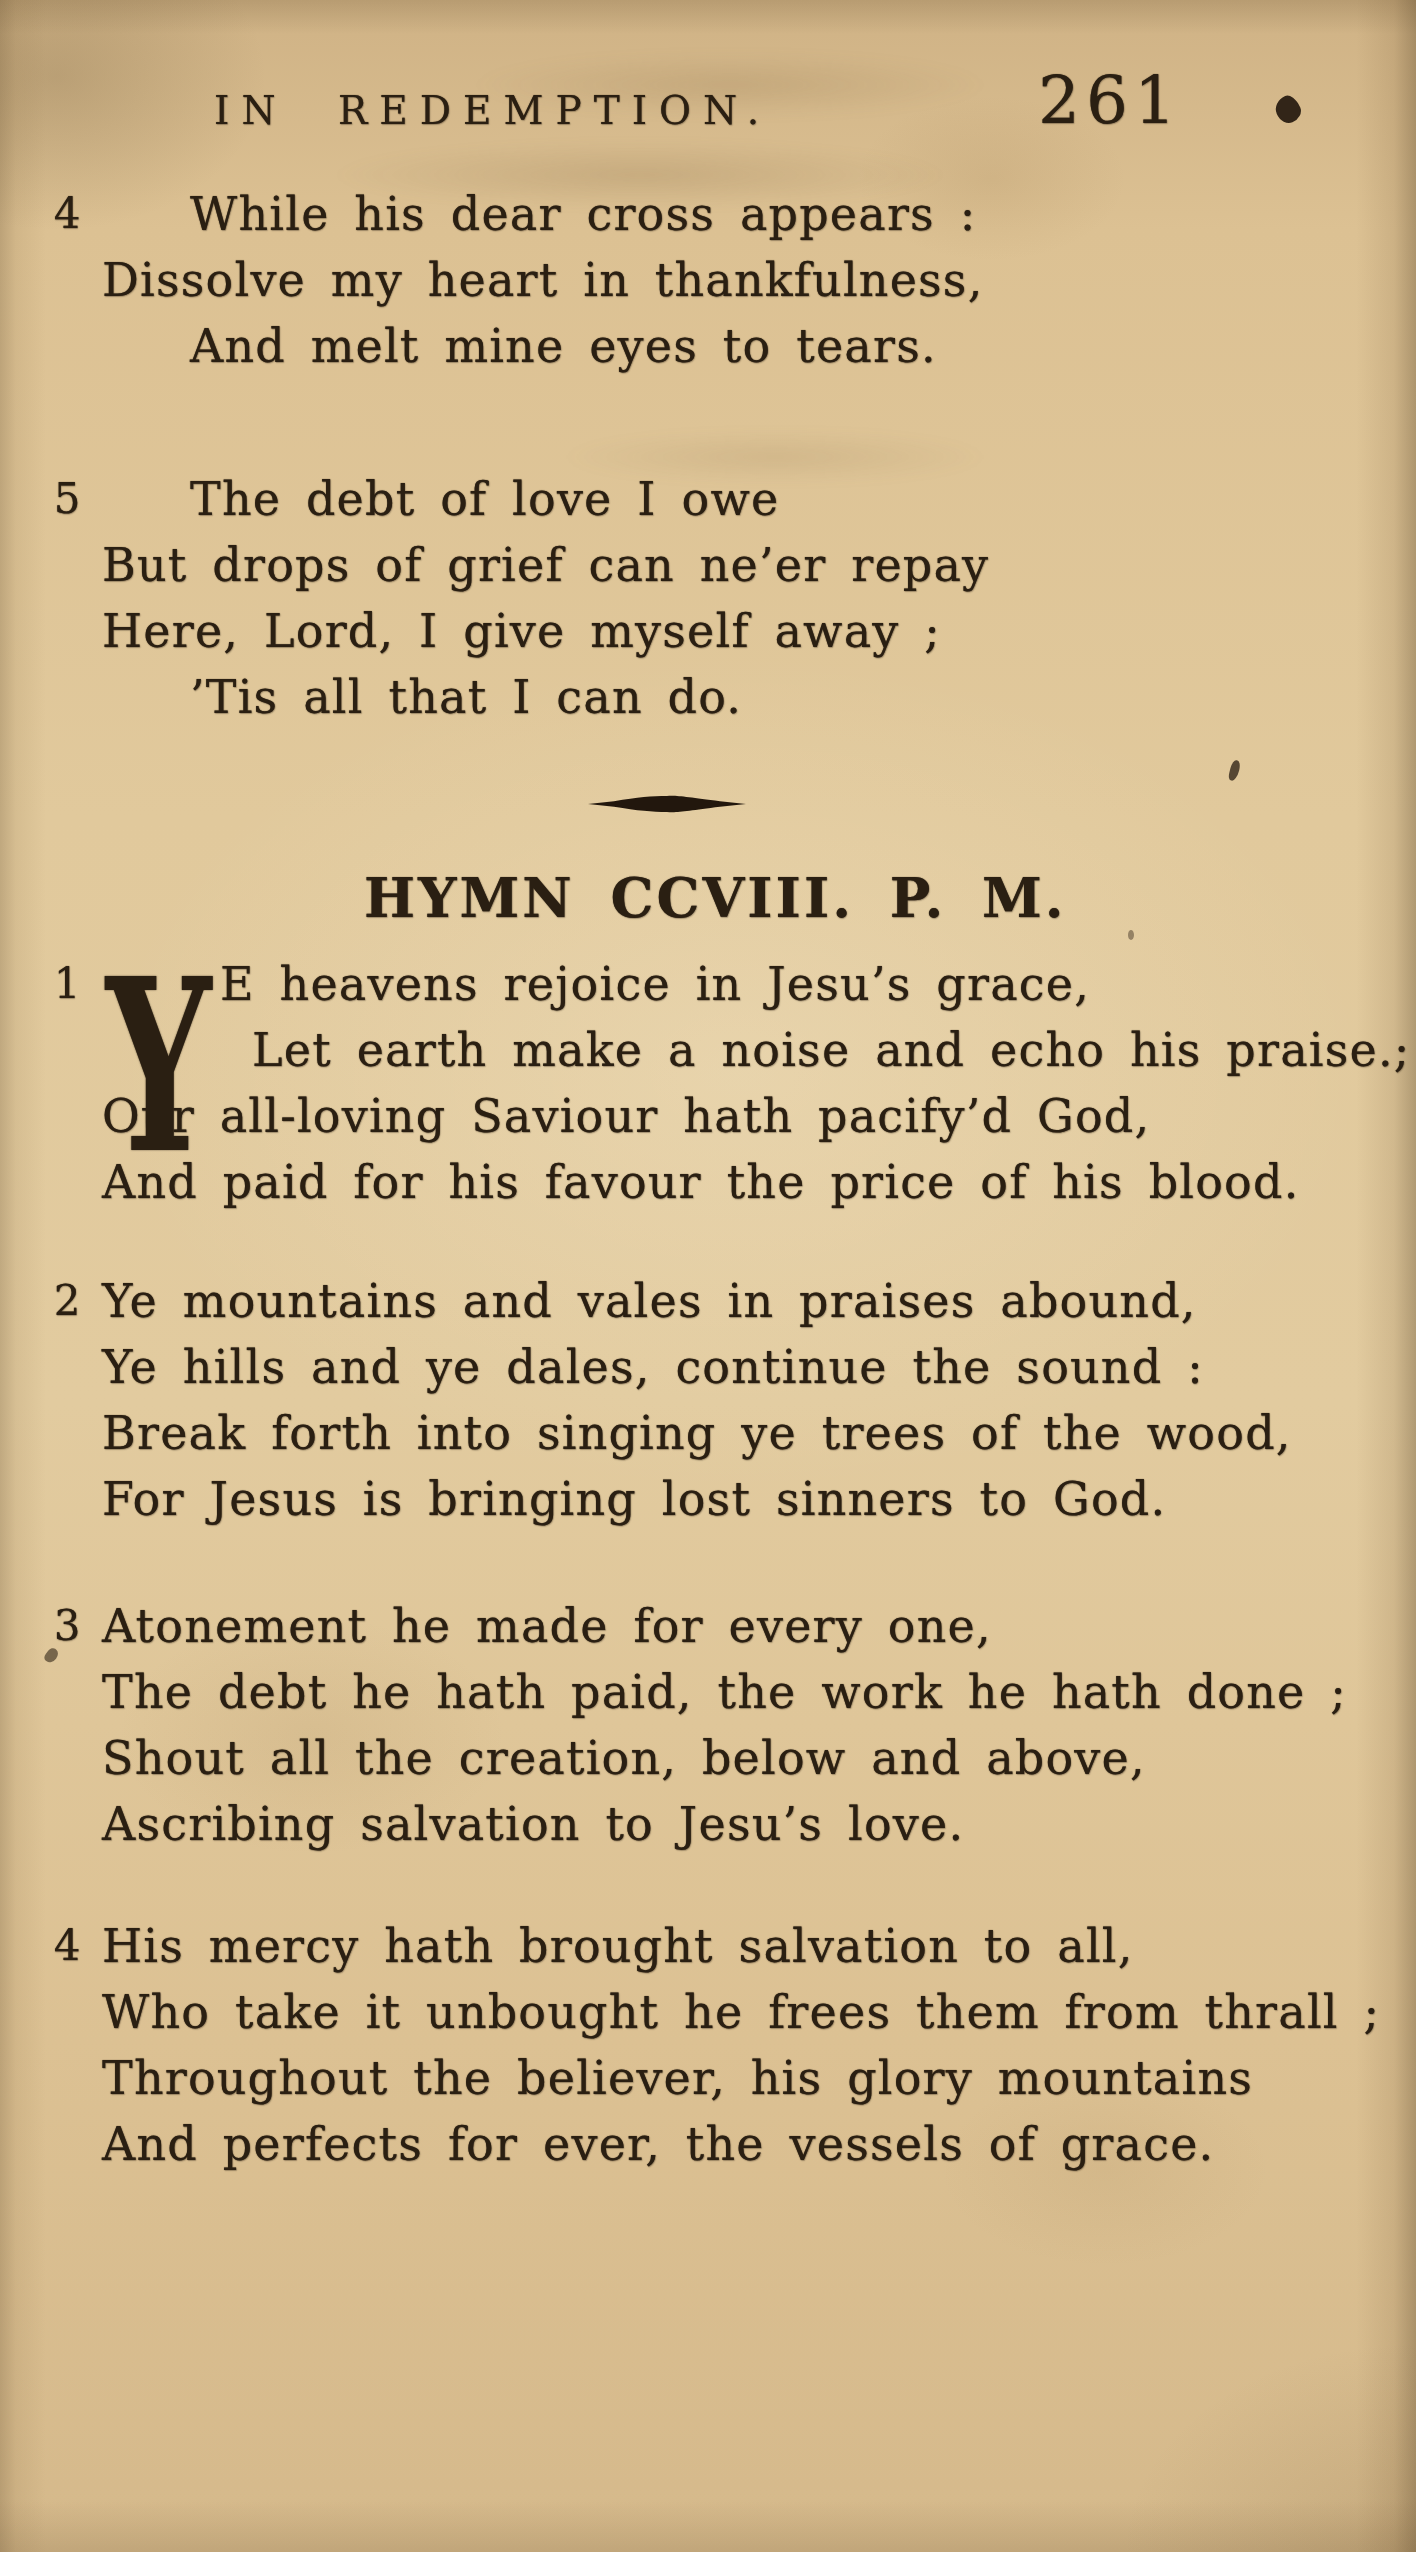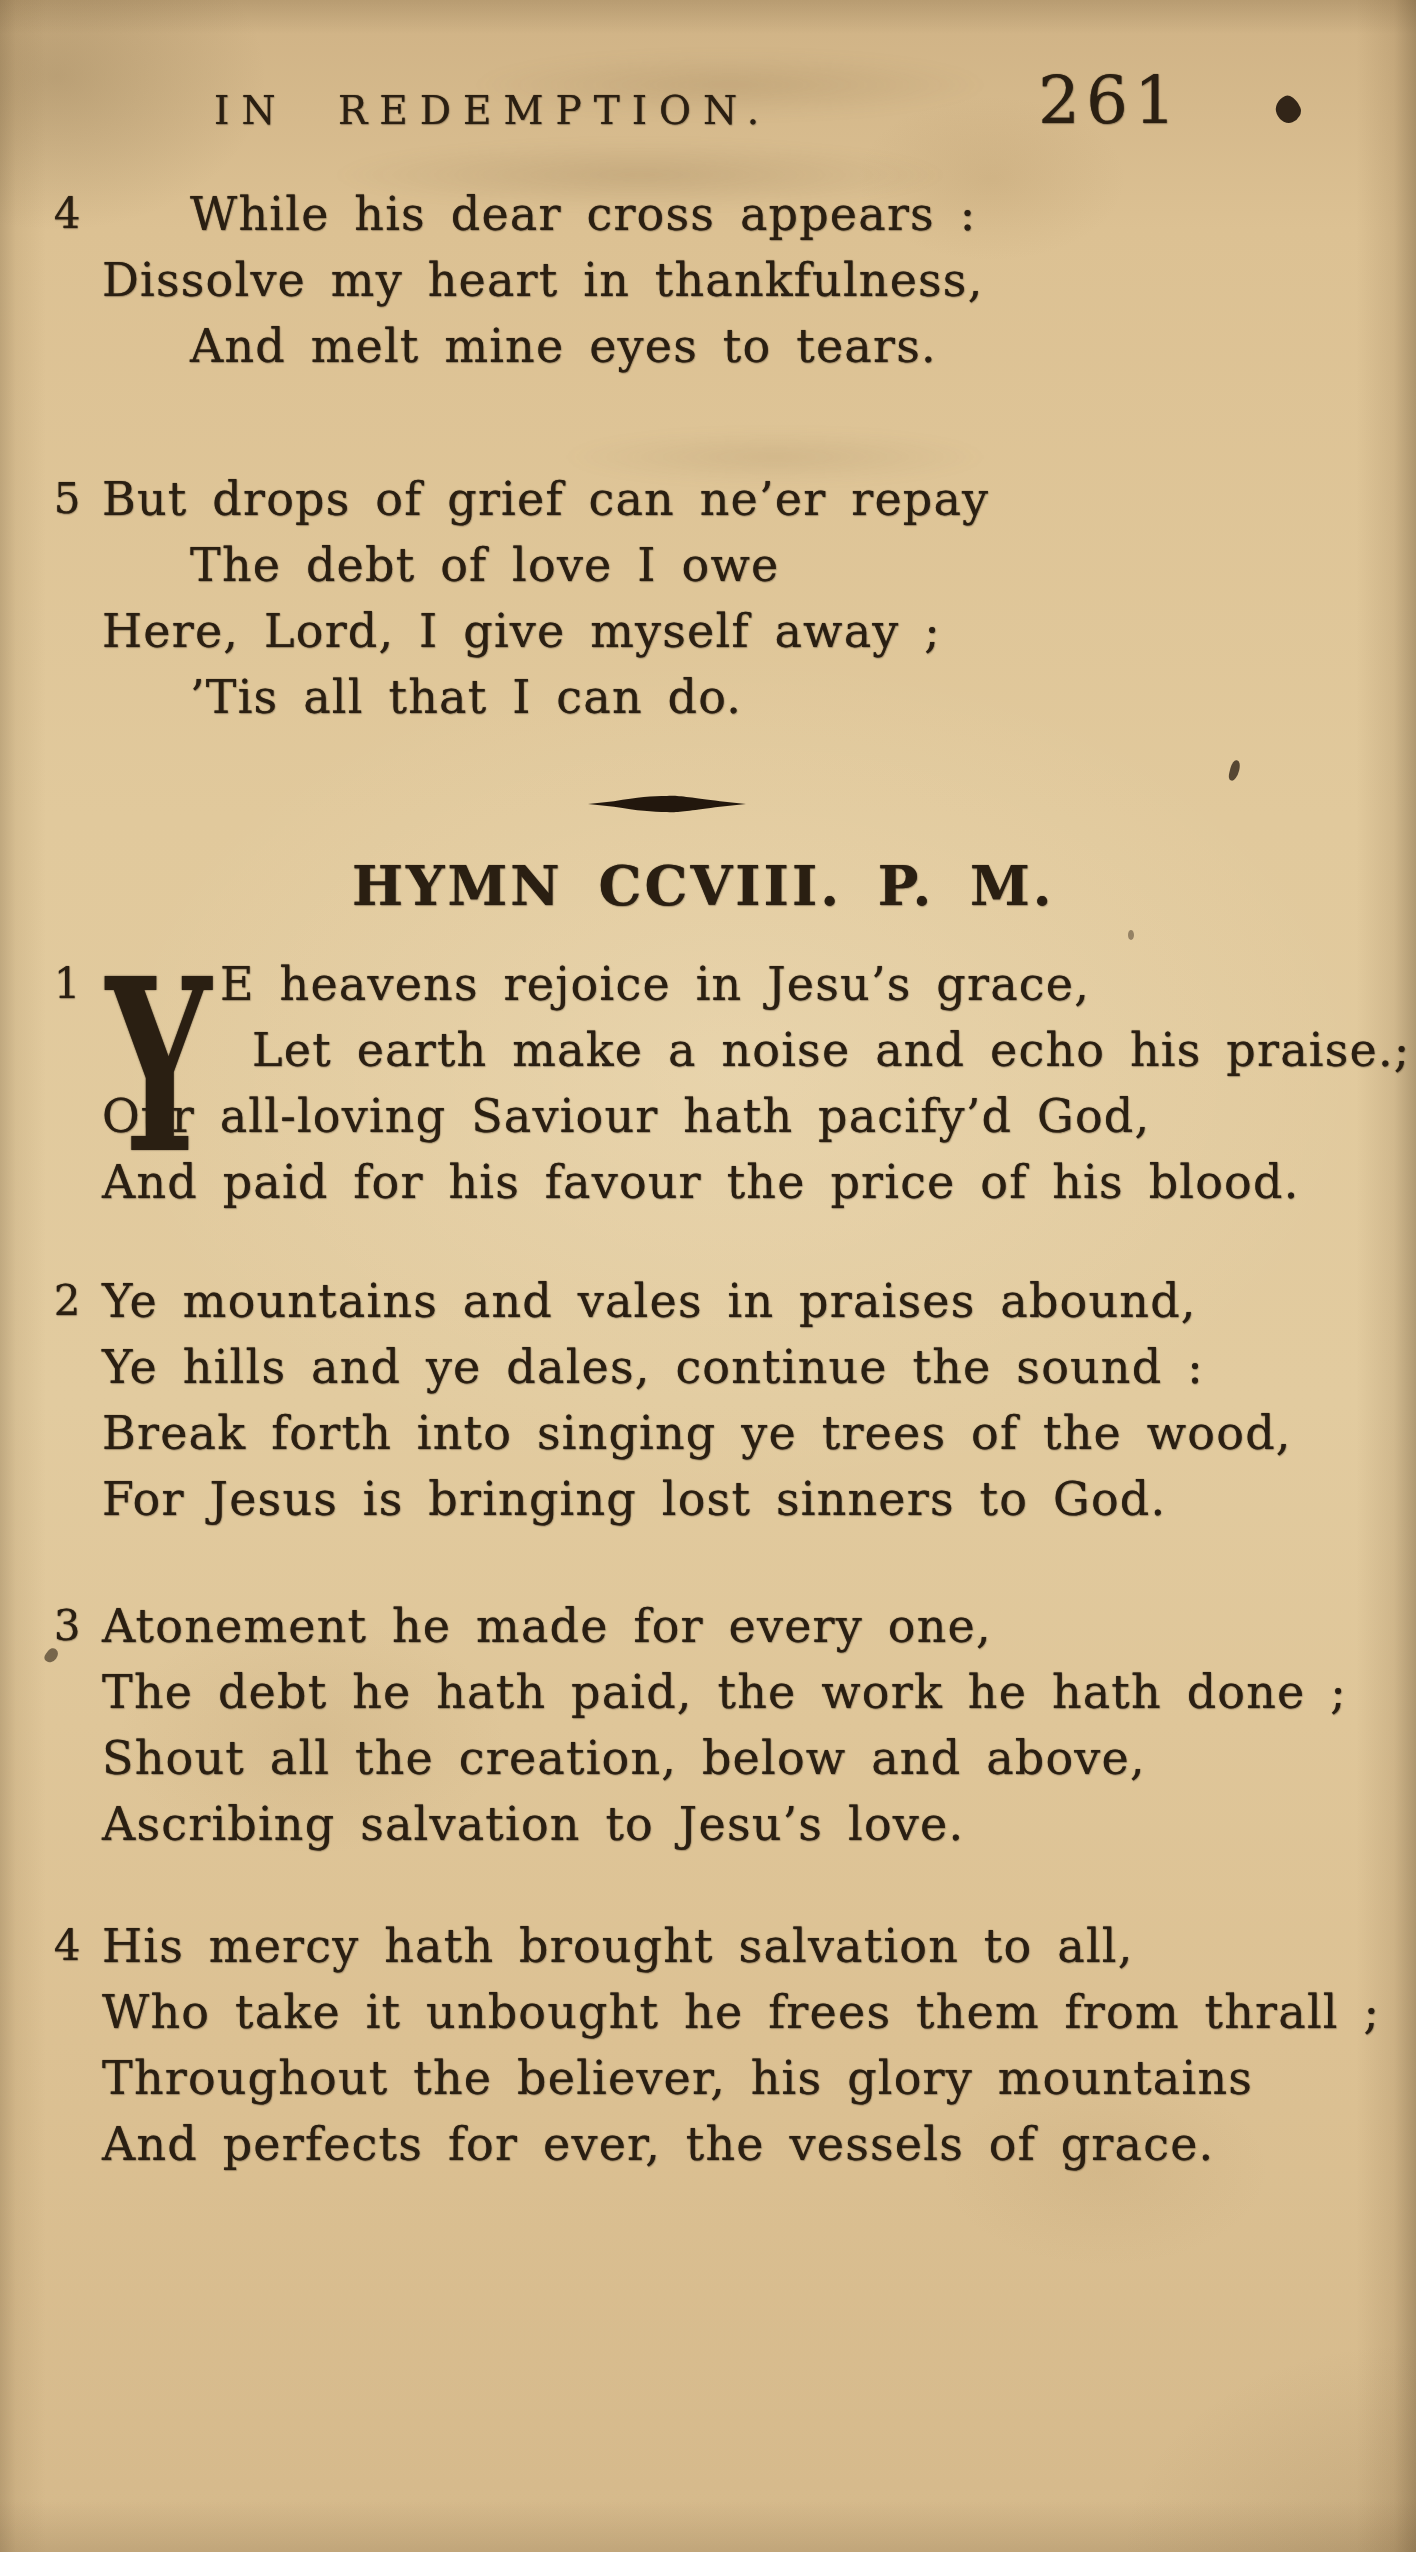--- a/index.html
+++ b/index.html
@@ -55,21 +55,21 @@
   .s-prev4 { top:181px; }
   .s-prev5 { top:466px; }
   .s-v1 { top:951px; }
   .s-v2 { top:1268px; }
   .s-v3 { top:1593px; }
   .s-v4 { top:1913px; }
 
   
   .divider { position:absolute; top:793px; left:588px; width:158px; height:22px; }
   .hymn-heading {
-    position:absolute; top:850px; left:348px; margin:4px;
+    position:absolute; top:850px; left:348px; margin:16px;
     font-size:54px; font-weight:bold; letter-spacing:3px; word-spacing:14px;
     white-space:nowrap;
   }
 
   
   .dropcap {
     position:absolute; left:76px; top:-3px;
     font-size:238px; line-height:1; font-weight:bold;
     transform:scaleX(0.62); transform-origin:0 0;
     text-shadow: 0 0 2px rgba(42,31,18,0.9);
@@ -113,22 +113,22 @@
     <div class="lines">
       <div class="line indent">While his dear cross appears :</div>
       <div class="line">Dissolve my heart in thankfulness,</div>
       <div class="line indent">And melt mine eyes to tears.</div>
     </div>
   </section>
 
   <section class="stanza s-prev5">
     <span class="vnum">5</span>
     <div class="lines">
+      <div class="line indent">The debt of love I owe</div>
       <div class="line">But drops of grief can ne’er repay</div>
-      <div class="line indent">The debt of love I owe</div>
       <div class="line">Here, Lord, I give myself away ;</div>
       <div class="line indent">’Tis all that I can do.</div>
     </div>
   </section>
 
   <div class="divider">
     <svg width="158" height="22" viewBox="0 0 158 22">
       <path d="M0,11 L26,8.2 C50,4.2 64,3 79,3 C88,2 100,4.2 132,8.2 L158,11 L132,13.8 C100,17.8 90,20 79,19 C64,19 50,17.8 26,13.8 Z" fill="#22170d"></path>
     </svg>
   </div>

